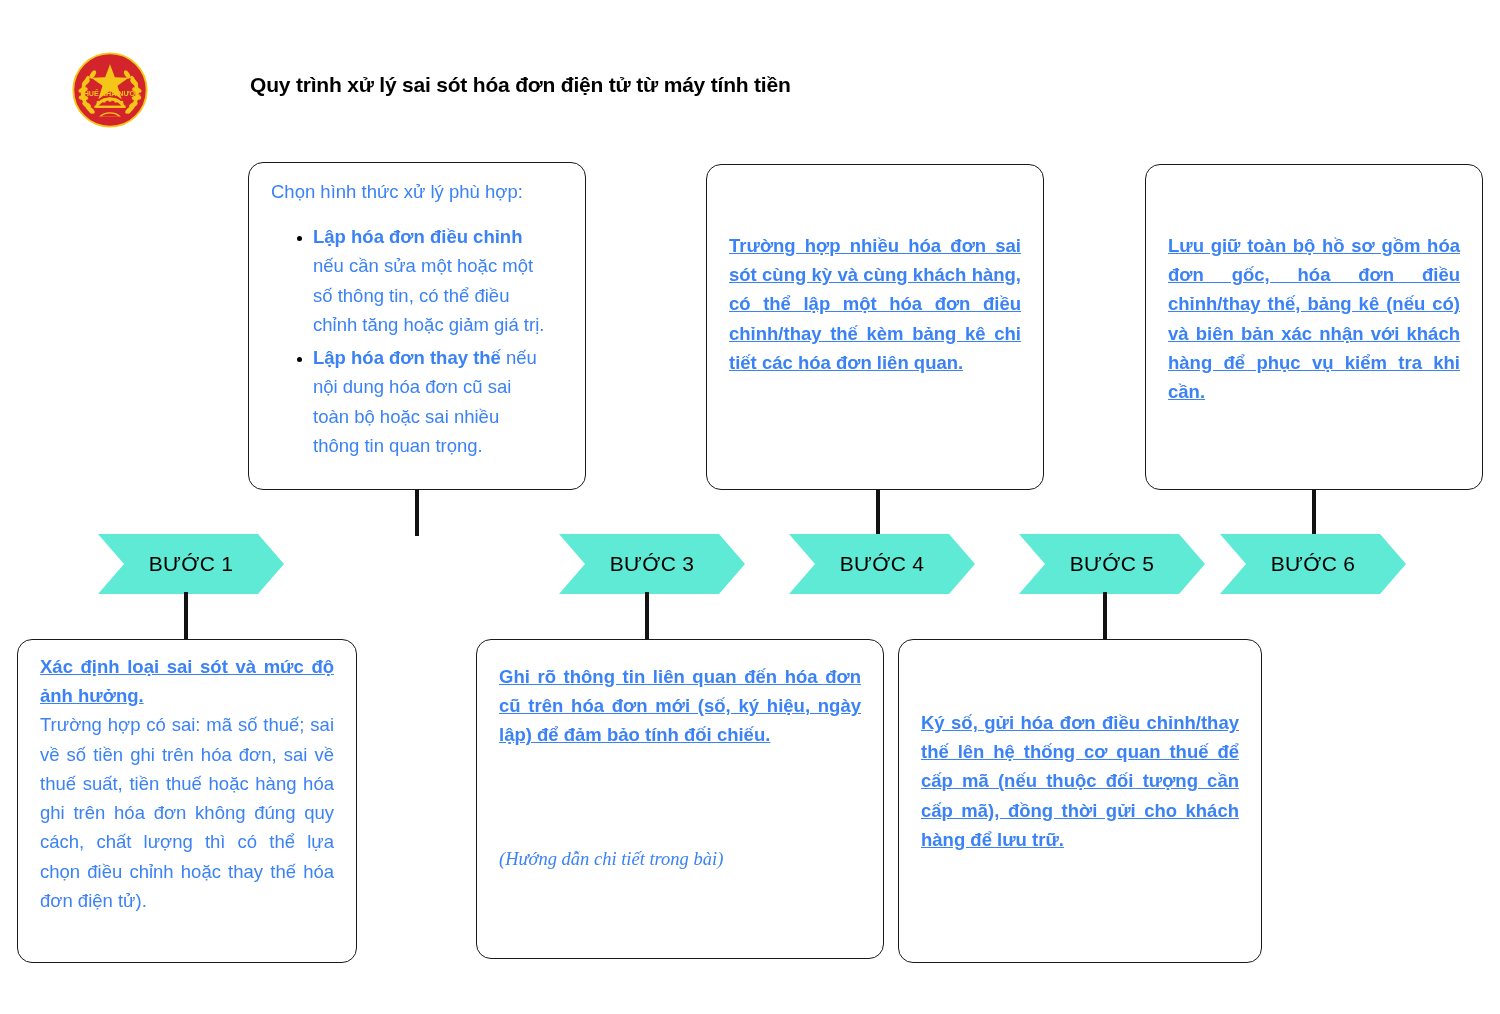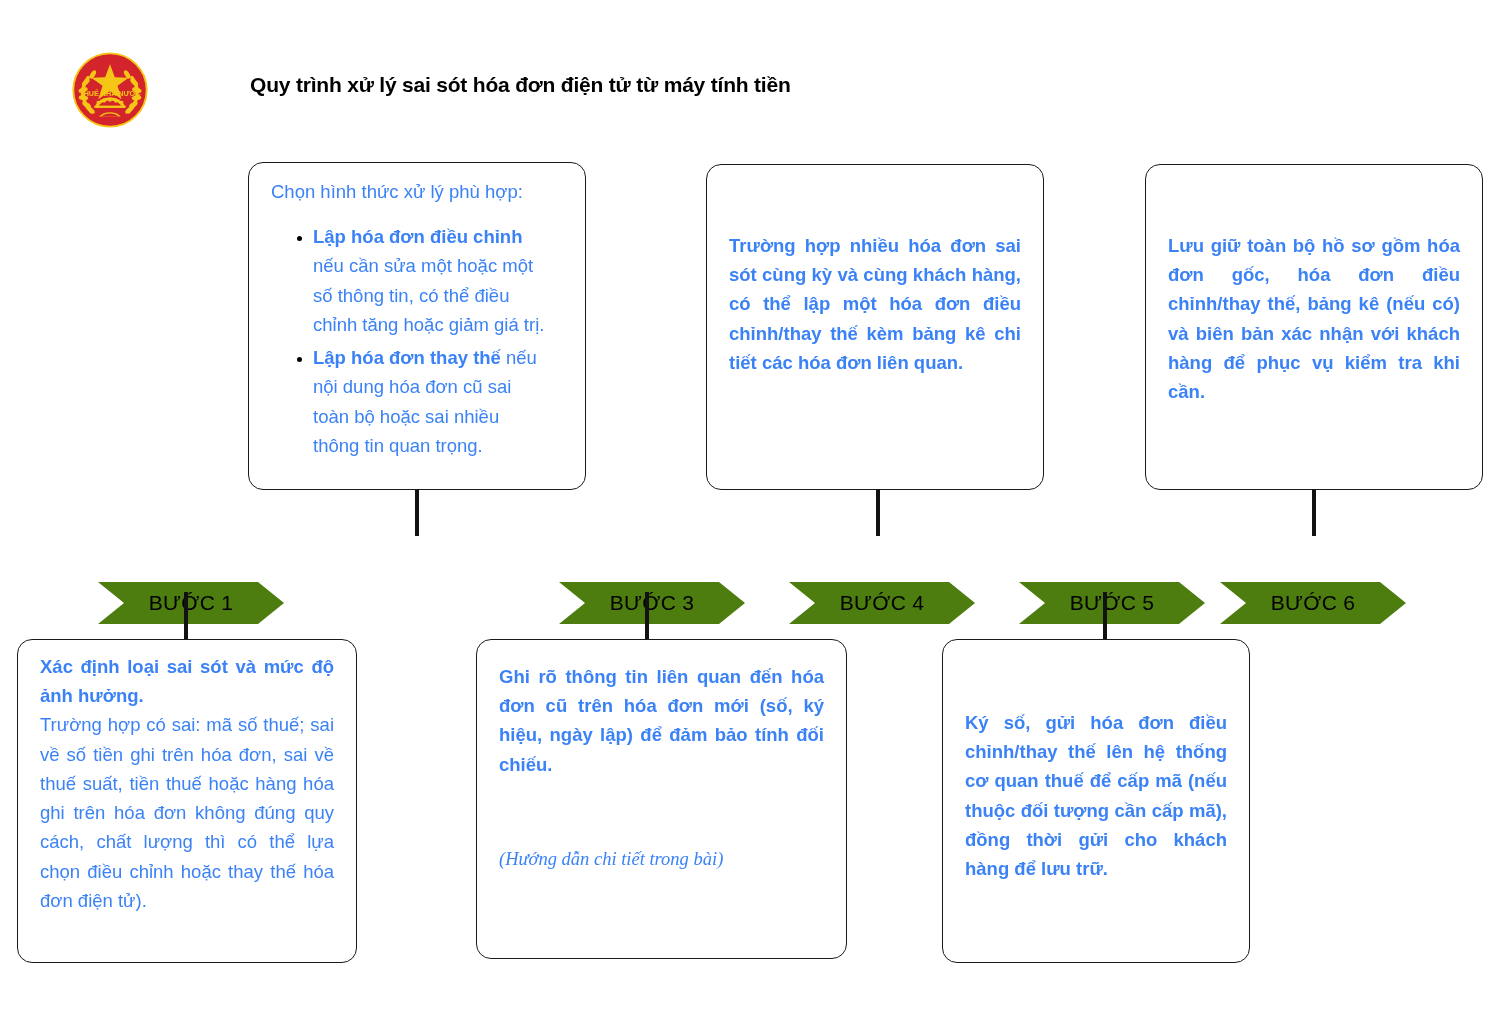--- a/index.html
+++ b/index.html
@@ -51,45 +51,44 @@
     padding: 0 22px;
   }
   .body-text {
     font-size: 18.5px;
     line-height: 1.58;
     color: #3b82f6;
     text-align: justify;
     text-justify: inter-word;
     margin: 0;
   }
-  .body-text.bold { font-weight: bold; }
+  .body-text.bold { font-weight: bold; text-decoration: underline; }
   .body-text.italic { font-style: italic; text-align: left; font-family: Liberation Serif, serif; }
   .body-text .b { font-weight: bold; }
 
   ul.bullets {
     margin: 16px;
     padding-left: 26px;
     list-style: disc;
   }
   ul.bullets li {
     margin-top: 4px;
   }
 
   
   .chevron {
     position: absolute;
     top: 534px;
-    height: 42px;
-    background: #4d7c0f;
+    height: 60px;
+    background: #5eead4;
     -webkit-clip-path: polygon(0 0, calc(100% - 26px) 0, 100% 50%, calc(100% - 26px) 100%, 0 100%, 26px 50%);
     clip-path: polygon(0 0, calc(100% - 26px) 0, 100% 50%, calc(100% - 26px) 100%, 0 100%, 26px 50%);
     display: flex;
     align-items: center;
     justify-content: center;
-    margin-top: 48px;
   }
   .chevron-label {
     font-size: 21px;
     color: #000000;
     letter-spacing: 0.3px;
   }
 
   
   .connector {
     position: absolute;
@@ -198,28 +197,28 @@
   <div class="connector" style="left:645px; top:592px; height:48px;"></div>
   <div class="connector" style="left:1103px; top:592px; height:48px;"></div>
 
   <div class="card" style="left:17px; top:639px; width:340px; height:324px;">
     <div class="card-inner" style="top:12px;">
       <p class="body-text bold">Xác định loại sai sót và mức độ ảnh hưởng.</p>
       <p class="body-text">Trường hợp có sai: mã số thuế; sai về số tiền ghi trên hóa đơn, sai về thuế suất, tiền thuế hoặc hàng hóa ghi trên hóa đơn không đúng quy cách, chất lượng thì có thể lựa chọn điều chỉnh hoặc thay thế hóa đơn điện tử).</p>
     </div>
   </div>
 
-  <div class="card" style="left:476px; top:639px; width:371px; height:320px;">
+  <div class="card" style="left:476px; top:639px; width:408px; height:320px;">
     <div class="card-inner" style="top:22px;">
       <p class="body-text bold">Ghi rõ thông tin liên quan đến hóa đơn cũ trên hóa đơn mới (số, ký hiệu, ngày lập) để đảm bảo tính đối chiếu.</p>
     </div>
     <div class="card-inner" style="top:205px;">
       <p class="body-text italic">(Hướng dẫn chi tiết trong bài)</p>
     </div>
   </div>
 
-  <div class="card" style="left:942px; top:639px; width:308px; height:324px;">
+  <div class="card" style="left:898px; top:639px; width:364px; height:324px;">
     <div class="card-inner" style="top:68px;">
       <p class="body-text bold">Ký số, gửi hóa đơn điều chỉnh/thay thế lên hệ thống cơ quan thuế để cấp mã (nếu thuộc đối tượng cần cấp mã), đồng thời gửi cho khách hàng để lưu trữ.</p>
     </div>
   </div>
 
 </div>
 
 </body></html>

